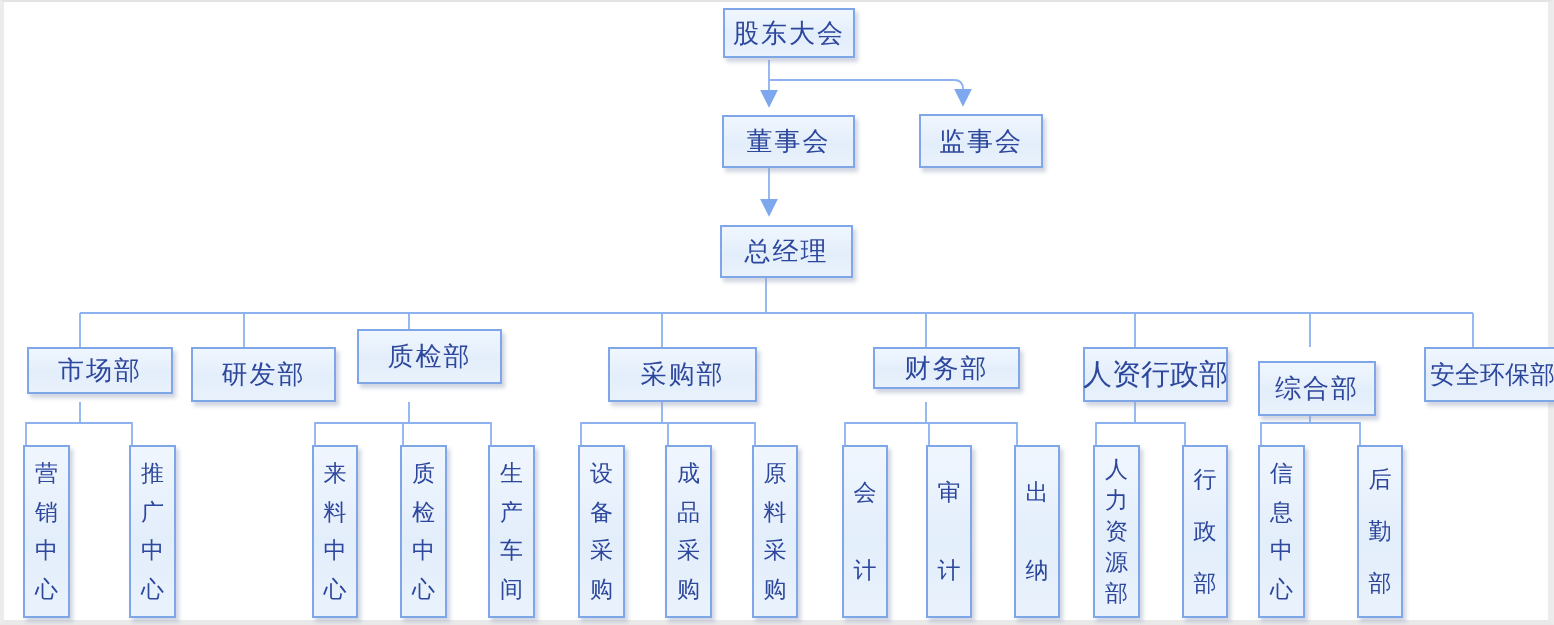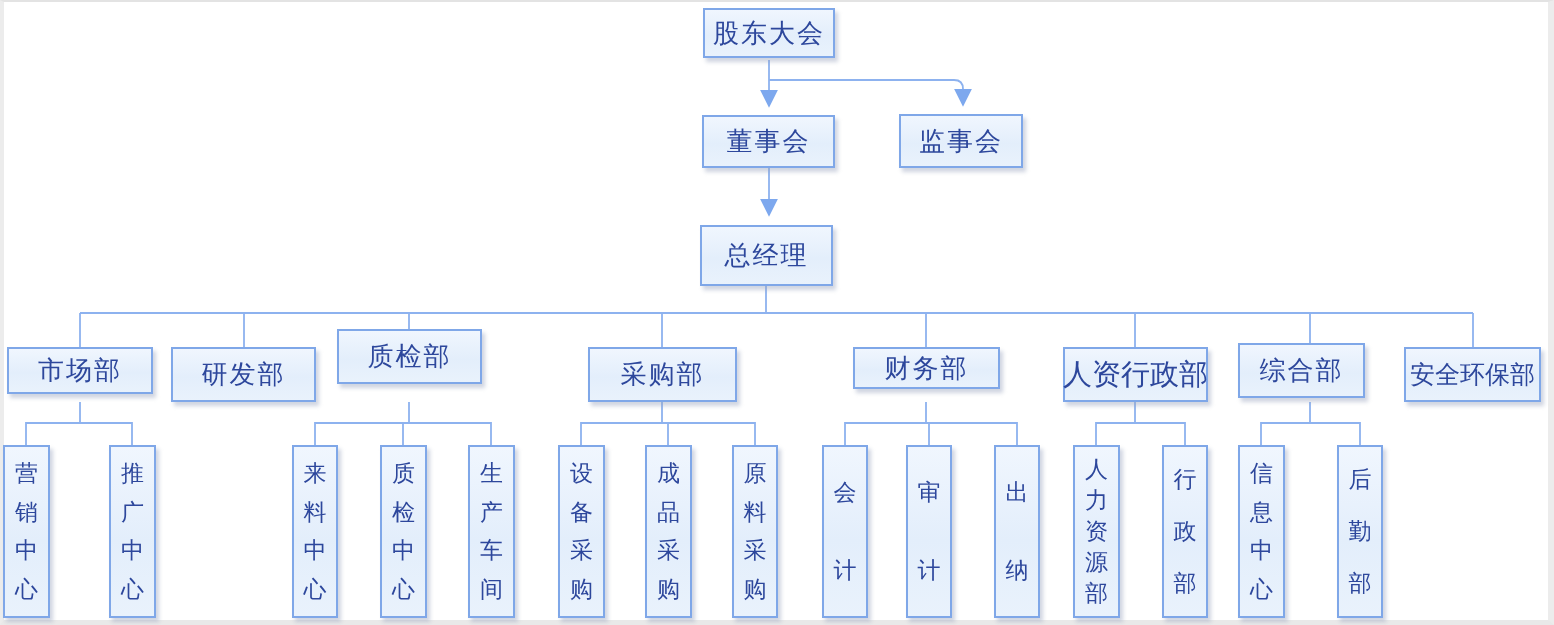--- a/index.html
+++ b/index.html
@@ -15,21 +15,21 @@
     pointer-events:none;z-index:0;
   }
   svg.wires{position:absolute;left:0;top:0;z-index:1;}
   .node{
     position:absolute;box-sizing:border-box;z-index:2;
     border:2px solid #7fa7e8;border-radius:0;
     background:linear-gradient(180deg,#f0f6fe 0%,#e3eefb 55%,#e9f2fc 100%);
     box-shadow:3px 4px 4px rgba(150,162,188,.45);
     color:#2d479c;
     display:flex;align-items:center;justify-content:center;
-    font-size:26px;letter-spacing:2px;white-space:nowrap;
+    font-size:26px;letter-spacing:2px;white-space:nowrap;margin-left:20px;
   }
   .node.v{
     flex-direction:column;justify-content:space-around;align-items:center;
     font-size:23px;letter-spacing:0;line-height:1;padding:7px 0;white-space:normal;
   }
   .node.v span{display:block;}
 </style>
 </head>
 <body>
 
@@ -77,29 +77,29 @@
     <path d="M1096,445 L1096,423 L1185,423 L1185,445"></path>
 
     <path d="M1310,402 L1310,423"></path>
     <path d="M1261,445 L1261,423 L1360,423 L1360,445"></path>
   </g>
 </svg>
 
 <div class="node" style="left:703px;top:8px;width:132px;height:50px">股东大会</div>
 <div class="node" style="left:702px;top:115px;width:133px;height:53px">董事会</div>
 <div class="node" style="left:899px;top:114px;width:124px;height:54px">监事会</div>
-<div class="node" style="left:700px;top:225px;width:133px;height:61px">总经理</div>
+<div class="node" style="left:700px;top:225px;width:133px;height:53px">总经理</div>
 
 <div class="node" style="left:7px;top:347px;width:146px;height:47px">市场部</div>
 <div class="node" style="left:171px;top:347px;width:145px;height:55px">研发部</div>
 <div class="node" style="left:337px;top:329px;width:145px;height:55px">质检部</div>
 <div class="node" style="left:588px;top:347px;width:149px;height:55px">采购部</div>
 <div class="node" style="left:853px;top:347px;width:147px;height:42px">财务部</div>
 <div class="node" style="left:1063px;top:347px;width:145px;height:55px;letter-spacing:0;font-size:29px">人资行政部</div>
-<div class="node" style="left:1238px;top:343px;width:127px;height:55px">综合部</div>
+<div class="node" style="left:1238px;top:361px;width:118px;height:55px">综合部</div>
 <div class="node" style="left:1404px;top:347px;width:137px;height:55px;letter-spacing:0;font-size:25px">安全环保部</div>
 
 <div class="node v" style="left:3px;top:445px;width:47px;height:173px">
     <span>营</span>
     <span>销</span>
     <span>中</span>
     <span>心</span>
   </div>
 <div class="node v" style="left:109px;top:445px;width:47px;height:173px">
     <span>推</span>

